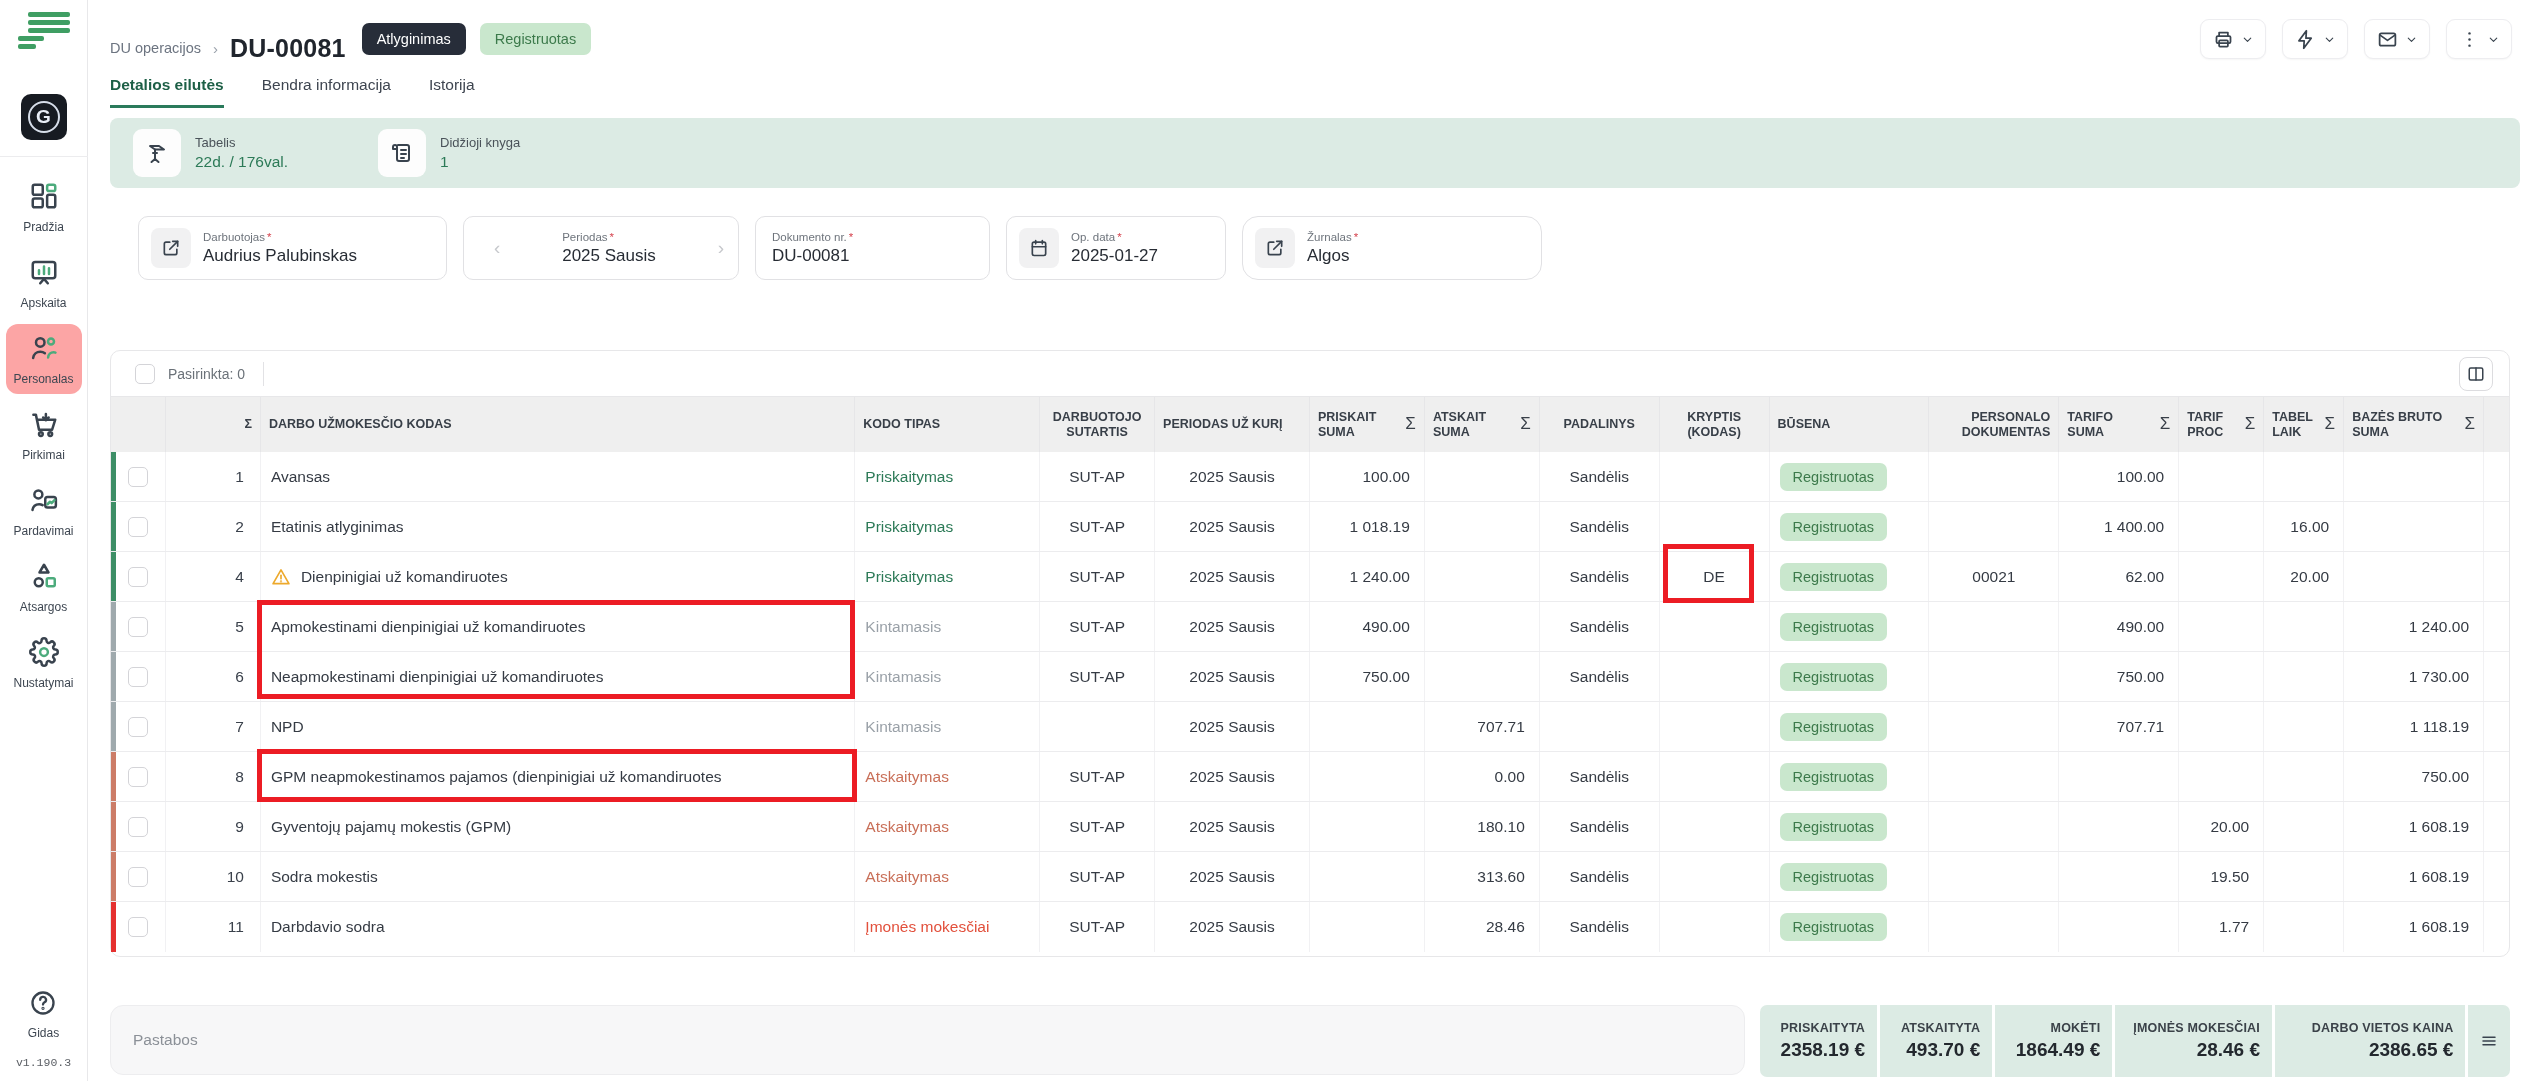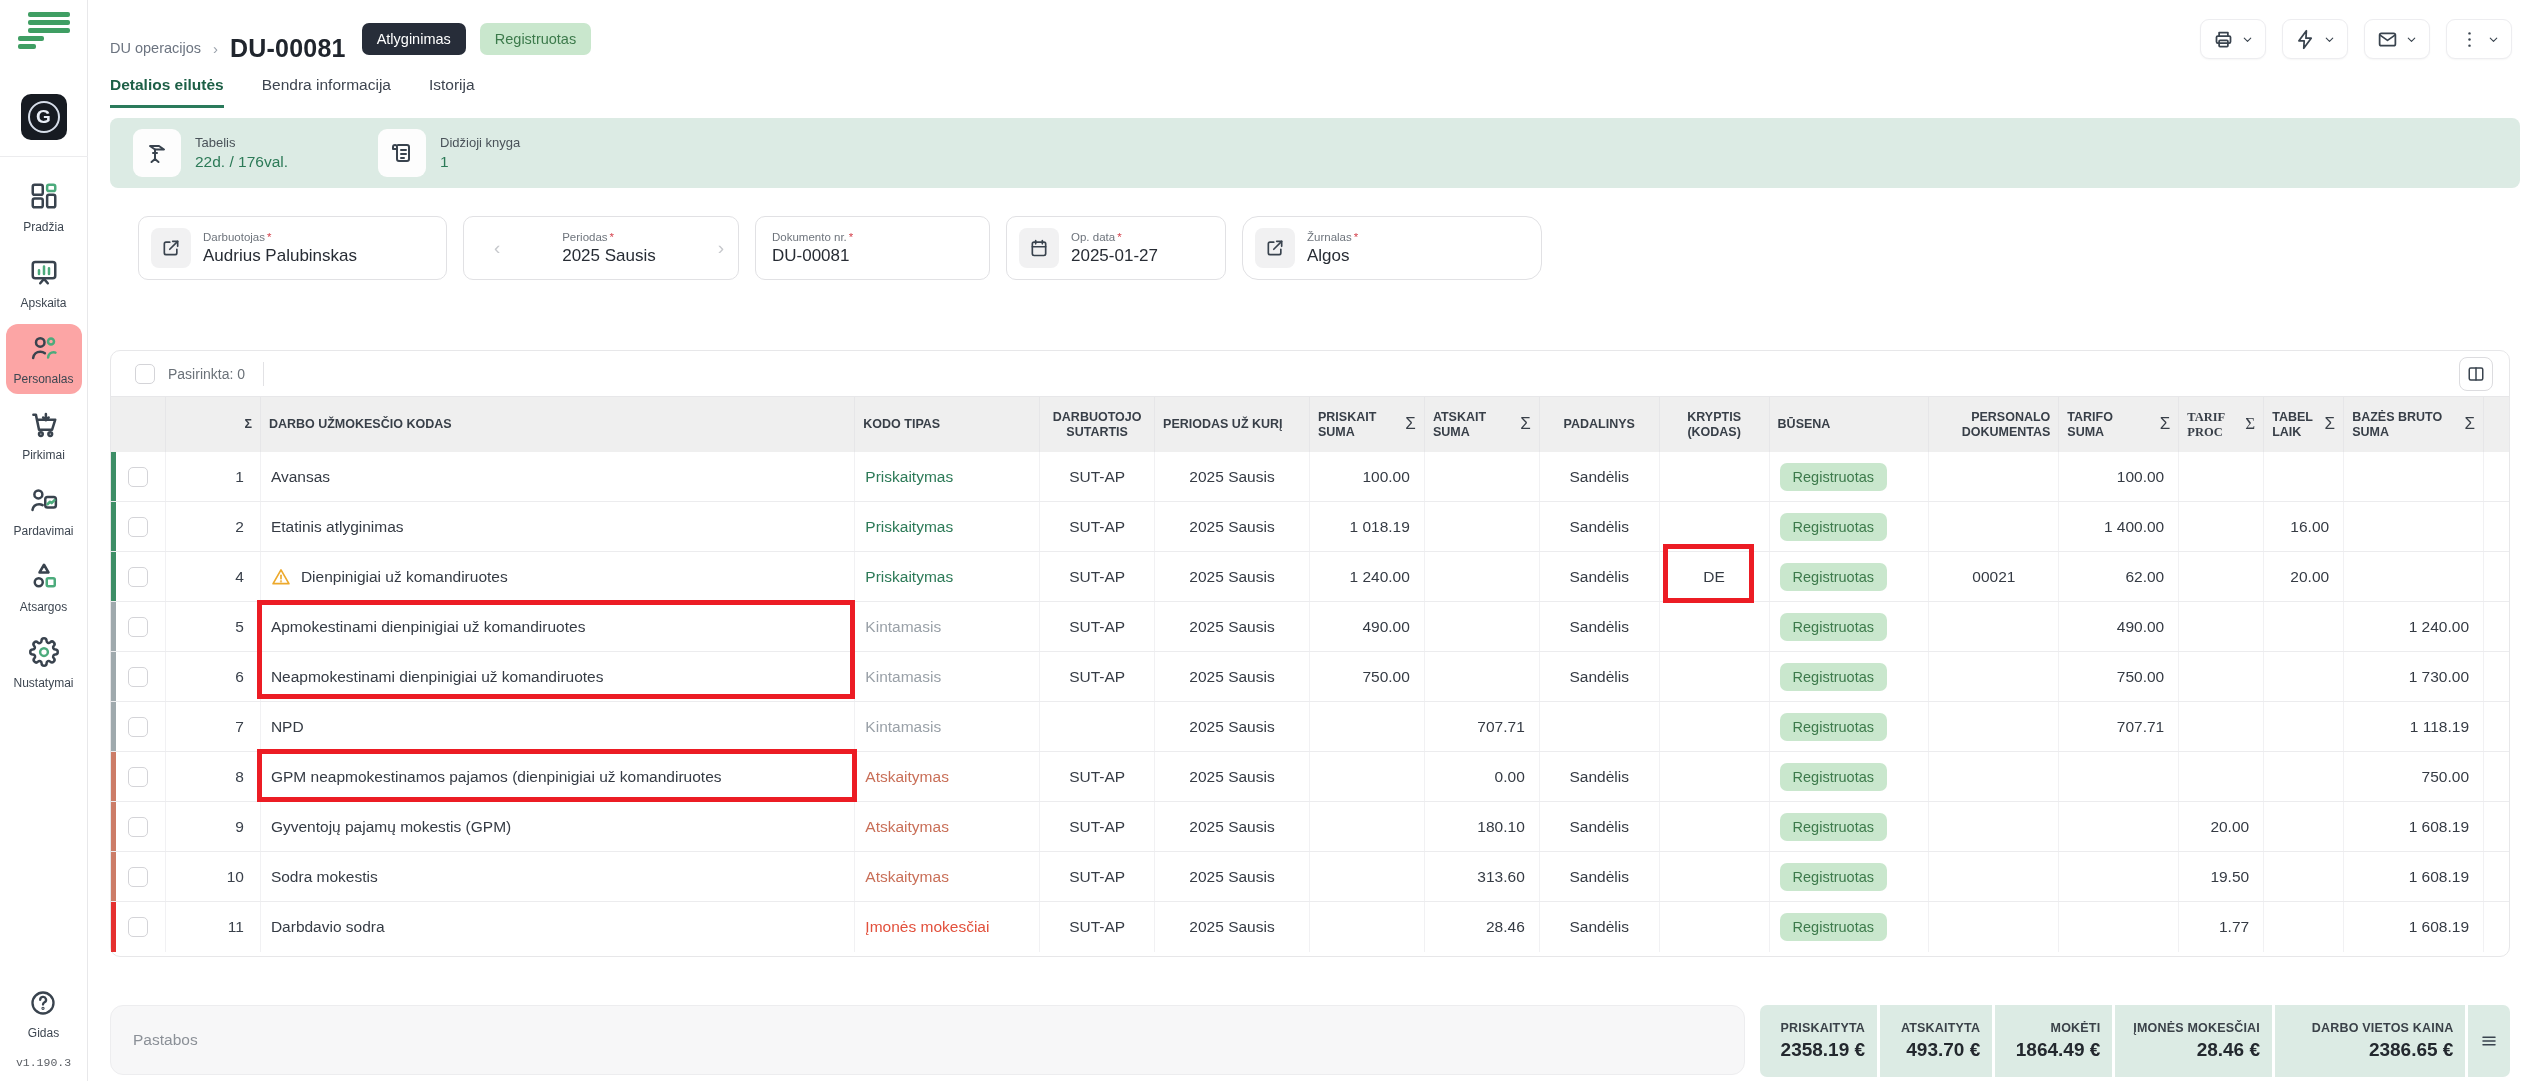--- a/index.html
+++ b/index.html
@@ -432,21 +432,21 @@
           <div class="th" style="width: 160px;">
             <span>BŪSENA</span>
           </div>
           <div class="th center" style="width: 130px; text-align: right;">
             <span>PERSONALO DOKUMENTAS</span>
           </div>
           <div class="th right" style="width: 120px;">
             <span>TARIFO SUMA</span>
             <span class="sig">Σ</span>
           </div>
-          <div class="th right" style="width: 85px; font-family: Liberation Serif, serif;">
+          <div class="th right" style="width: 85px;">
             <span>TARIF PROC</span>
             <span class="sig">Σ</span>
           </div>
           <div class="th right" style="width: 80px;">
             <span>TABEL LAIK</span>
             <span class="sig">Σ</span>
           </div>
           <div class="th right" style="width: 140px;">
             <span>BAZĖS BRUTO SUMA</span>
             <span class="sig">Σ</span>

